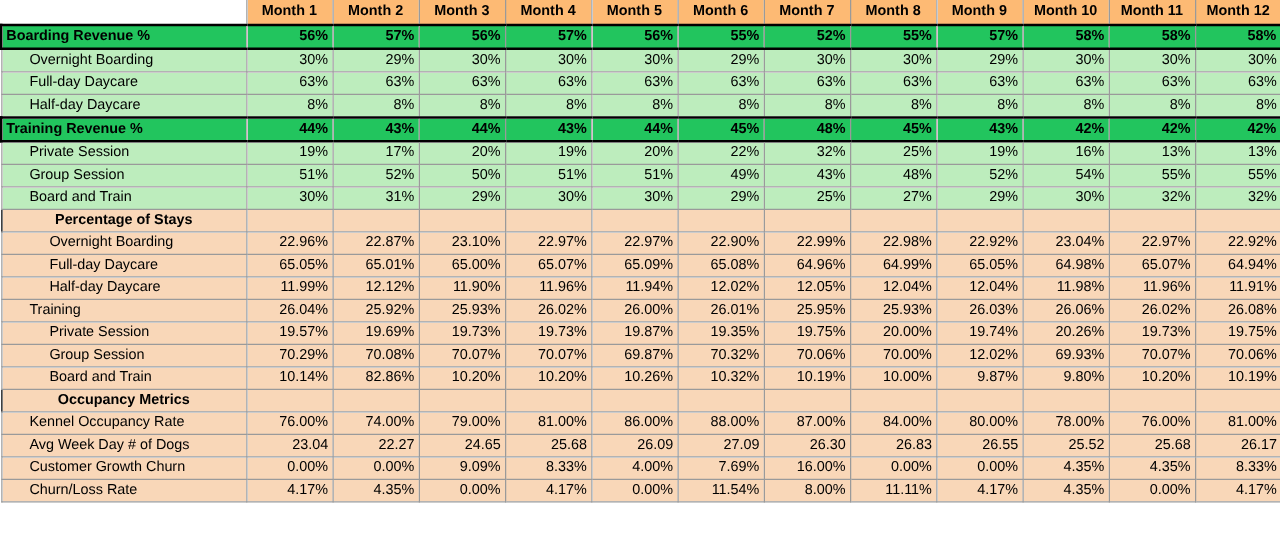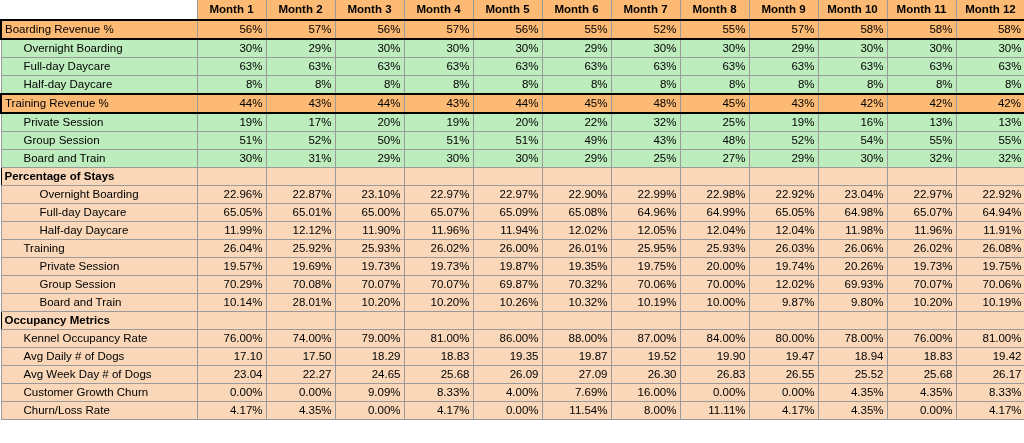--- a/index.html
+++ b/index.html
@@ -57,37 +57,38 @@
   td.lbl.ind2 { padding-left: 38px; }
 
   td.val {
     text-align: right;
     padding-right: 5px;
   }
 
   
   tr.hdr-green td.lbl,
   tr.hdr-green td.val {
-    background: #fdba74;
-    font-weight: normal;
+    background: #22c55e;
+    font-weight: bold;
     border-top: 2px solid #000000;
     border-bottom: 2px solid #000000;
   }
   tr.hdr-green td.lbl { border-left: 2px solid #000000; }
   tr.hdr-green td.val.last { border-right: 2px solid #000000; }
 
   tr.green td.lbl,
   tr.green td.val {
     background: #bdedbd;
   }
 
   tr.section td.lbl,
   tr.section td.val {
     background: #f9d7b8;
     font-weight: bold;
+    text-align: center;
   }
   tr.section td.lbl { border-left: 1px solid #000000; }
 
   tr.peach td.lbl,
   tr.peach td.val {
     background: #f9d7b8;
   }
 
   td.lbl.ind0 { border-left: 1px solid #000000; }
 </style>
@@ -349,21 +350,21 @@
         <td class="val">70.06%</td>
         <td class="val">70.00%</td>
         <td class="val">12.02%</td>
         <td class="val">69.93%</td>
         <td class="val">70.07%</td>
         <td class="val last">70.06%</td>
       </tr>
       <tr class="peach">
         <td class="lbl ind2">Board and Train</td>
         <td class="val">10.14%</td>
-        <td class="val">28.01%</td>
+        <td class="val">82.86%</td>
         <td class="val">10.20%</td>
         <td class="val">10.20%</td>
         <td class="val">10.26%</td>
         <td class="val">10.32%</td>
         <td class="val">10.19%</td>
         <td class="val">10.00%</td>
         <td class="val">9.87%</td>
         <td class="val">9.80%</td>
         <td class="val">10.20%</td>
         <td class="val last">10.19%</td>
@@ -392,35 +393,20 @@
         <td class="val">86.00%</td>
         <td class="val">88.00%</td>
         <td class="val">87.00%</td>
         <td class="val">84.00%</td>
         <td class="val">80.00%</td>
         <td class="val">78.00%</td>
         <td class="val">76.00%</td>
         <td class="val last">81.00%</td>
       </tr>
       <tr class="peach">
-        <td class="lbl ind1">Avg Daily # of Dogs</td>
-        <td class="val">17.10</td>
-        <td class="val">17.50</td>
-        <td class="val">18.29</td>
-        <td class="val">18.83</td>
-        <td class="val">19.35</td>
-        <td class="val">19.87</td>
-        <td class="val">19.52</td>
-        <td class="val">19.90</td>
-        <td class="val">19.47</td>
-        <td class="val">18.94</td>
-        <td class="val">18.83</td>
-        <td class="val last">19.42</td>
-      </tr>
-      <tr class="peach">
         <td class="lbl ind1">Avg Week Day # of Dogs</td>
         <td class="val">23.04</td>
         <td class="val">22.27</td>
         <td class="val">24.65</td>
         <td class="val">25.68</td>
         <td class="val">26.09</td>
         <td class="val">27.09</td>
         <td class="val">26.30</td>
         <td class="val">26.83</td>
         <td class="val">26.55</td>

